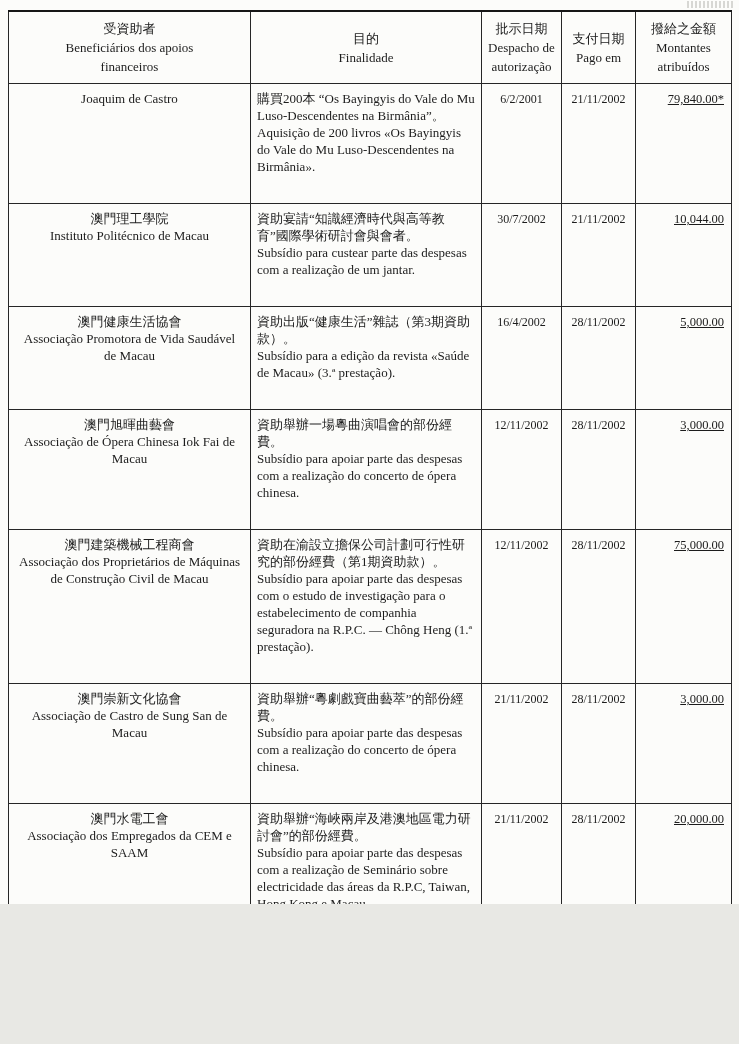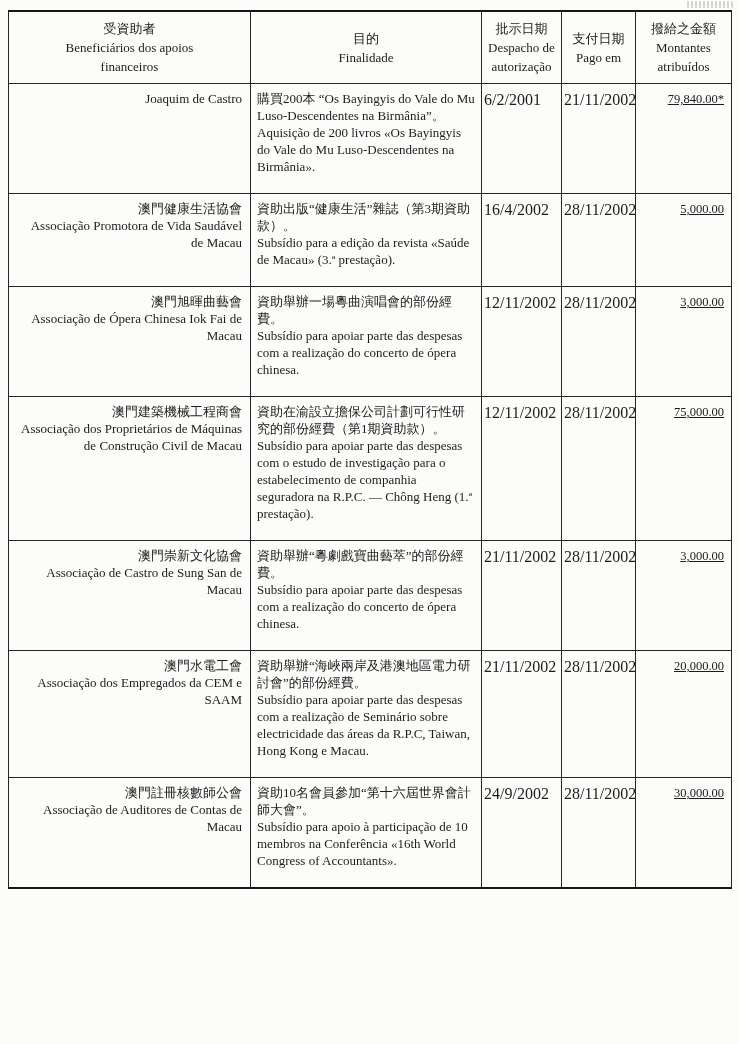--- a/index.html
+++ b/index.html
@@ -4,21 +4,21 @@
 <style>
   html, body {
     margin: 0;
     padding: 0;
     background: #e8e8e4;
     font-family: "Liberation Serif", "DejaVu Serif", serif;
   }
   .page {
     position: relative;
     width: 739px;
-    height: 1044px;
+    height: 904px;
     margin: 0 auto;
     background: #fcfcfa;
     overflow: hidden;
     color: #1c1c1c;
   }
   .corner-mark {
     position: absolute;
     top: 1px;
     right: 6px;
     width: 46px;
@@ -48,29 +48,30 @@
     white-space: pre-line;
     overflow: hidden;
   }
   th.hcell {
     text-align: center;
     vertical-align: middle;
     padding: 7px 3px;
     line-height: 19px;
   }
   td.cell-beneficiary {
-    text-align: right;
+    text-align: center;
     padding: 6px 8px 16px 8px;
   }
   td.cell-purpose {
     text-align: left;
-    padding: 6px 5px 18px 6px;
+    padding: 6px 5px 28px 6px;
   }
   td.cell-date {
-    font-size: 16px;
+    text-align: center;
+    font-size: 12px;
     padding: 7px 2px 10px 2px;
   }
   td.cell-amount {
     text-align: right;
     font-size: 12.5px;
     padding: 7px 7px 10px 2px;
     text-decoration: underline;
   }
 </style>
 </head>
@@ -105,20 +106,29 @@
       </tr>
     </thead>
     <tbody>
       <tr>
         <td class="cell-beneficiary">Joaquim de Castro</td>
         <td class="cell-purpose">購買200本 “Os Bayingyis do Vale do Mu Luso-Descendentes na Birmânia”。
 Aquisição de 200 livros «Os Bayingyis do Vale do Mu Luso-Descendentes na Birmânia».</td>
         <td class="cell-date">6/2/2001</td>
         <td class="cell-date">21/11/2002</td>
         <td class="cell-amount">79,840.00*</td>
+      </tr>
+      <tr>
+        <td class="cell-beneficiary">澳門理工學院
+Instituto Politécnico de Macau</td>
+        <td class="cell-purpose">資助宴請“知識經濟時代與高等教育”國際學術研討會與會者。
+Subsídio para custear parte das despesas com a realização de um jantar.</td>
+        <td class="cell-date">30/7/2002</td>
+        <td class="cell-date">21/11/2002</td>
+        <td class="cell-amount">10,044.00</td>
       </tr>
       <tr>
         <td class="cell-beneficiary">澳門健康生活協會
 Associação Promotora de Vida Saudável de Macau</td>
         <td class="cell-purpose">資助出版“健康生活”雜誌（第3期資助款）。
 Subsídio para a edição da revista «Saúde de Macau» (3.ª prestação).</td>
         <td class="cell-date">16/4/2002</td>
         <td class="cell-date">28/11/2002</td>
         <td class="cell-amount">5,000.00</td>
       </tr>

